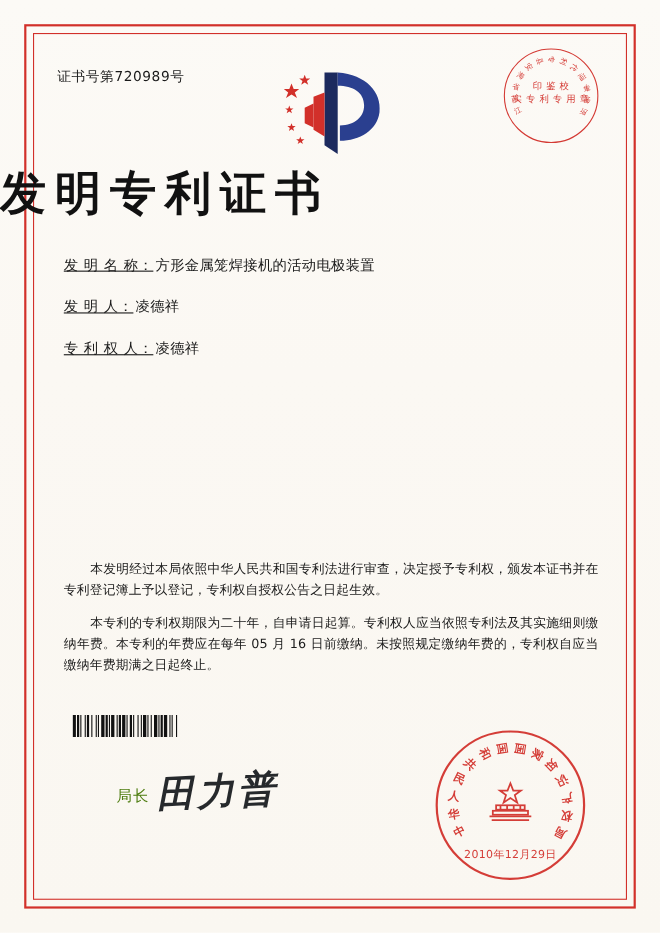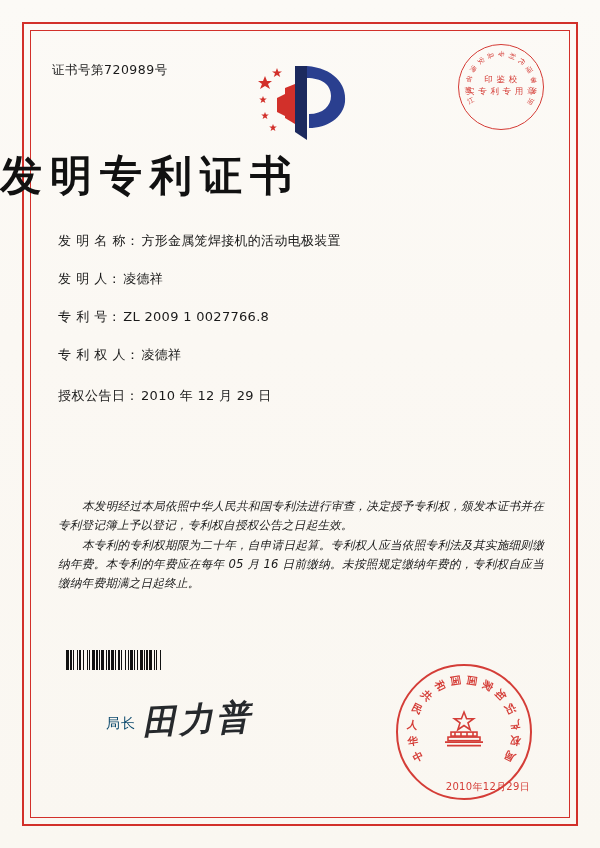--- a/index.html
+++ b/index.html
@@ -113,42 +113,42 @@
   .field-row {
     display: flex;
     align-items: baseline;
     margin-bottom: 20px;
     font-size: 13px;
     color: #1a1a1a;
   }
   .field-label {
     white-space: nowrap;
     letter-spacing: 0.5px;
+    text-decoration: underline;
   }
   .field-value {
     margin-left: 2px;
     letter-spacing: 0.3px;
   }
   .field-row.tall { margin-bottom: 23px; }
   
   .body-text {
     position: absolute;
     left: 58px;
     right: 56px;
     top: 497px;
     font-size: 11.6px;
     line-height: 19px;
     color: #1a1a1a;
     text-align: justify;
   }
   .body-text p {
-    margin: 0 0 1px 0;
+    margin: 11px 0 1px 0;
     text-indent: 24px;
     letter-spacing: 0.2px;
-    font-style: italic;
   }
   
   .barcode {
     position: absolute;
     left: 66px;
     top: 650px;
     width: 186px;
     height: 20px;
     display: flex;
     align-items: stretch;
@@ -158,21 +158,21 @@
     display: block;
     background: #111;
     height: 100%;
   }
   
   .sig-label {
     position: absolute;
     left: 106px;
     top: 715px;
     font-size: 14px;
-    color: #0c4a6e;
+    color: #4d7c0f;
     letter-spacing: 1px;
   }
   .sig-script {
     position: absolute;
     left: 142px;
     top: 697px;
     font-family: "DejaVu Serif", "Liberation Serif", serif;
     font-size: 34px;
     font-weight: bold;
     font-style: italic;
@@ -212,22 +212,22 @@
     left: 50%;
     top: 50%;
     transform: translate(-50%,-54%);
     width: 58px;
     height: 48px;
   }
   .seal-date {
     position: absolute;
     left: 0;
     right: 0;
-    bottom: 4px;
-    text-align: right;
+    bottom: 14px;
+    text-align: center;
     font-size: 10px;
     color: #d2302a;
     letter-spacing: 0.3px;
     white-space: nowrap;
   }
   .page-footer {
     position: absolute;
     left: 0;
     right: 0;
     bottom: 42px;
@@ -289,31 +289,23 @@
 
   <div class="fields">
     <div class="field-row">
       <span class="field-label">发 明 名 称：</span>
       <span class="field-value">方形金属笼焊接机的活动电极装置</span>
     </div>
     <div class="field-row">
       <span class="field-label">发 明 人：</span>
       <span class="field-value">凌德祥</span>
     </div>
-    <div class="field-row">
-      <span class="field-label">专 利 号：</span>
-      <span class="field-value">ZL 2009 1 0027766.8</span>
-    </div>
     <div class="field-row tall">
       <span class="field-label">专 利 权 人：</span>
       <span class="field-value">凌德祥</span>
-    </div>
-    <div class="field-row">
-      <span class="field-label">授权公告日：</span>
-      <span class="field-value">2010 年 12 月 29 日</span>
     </div>
   </div>
 
   <div class="body-text">
     <p>本发明经过本局依照中华人民共和国专利法进行审查，决定授予专利权，颁发本证书并在专利登记簿上予以登记，专利权自授权公告之日起生效。</p>
     <p>本专利的专利权期限为二十年，自申请日起算。专利权人应当依照专利法及其实施细则缴纳年费。本专利的年费应在每年 05 月 16 日前缴纳。未按照规定缴纳年费的，专利权自应当缴纳年费期满之日起终止。</p>
   </div>
 
   <div class="barcode" id="barcode">
       <i style="width: 3px; background: rgb(17, 17, 17);"></i>

